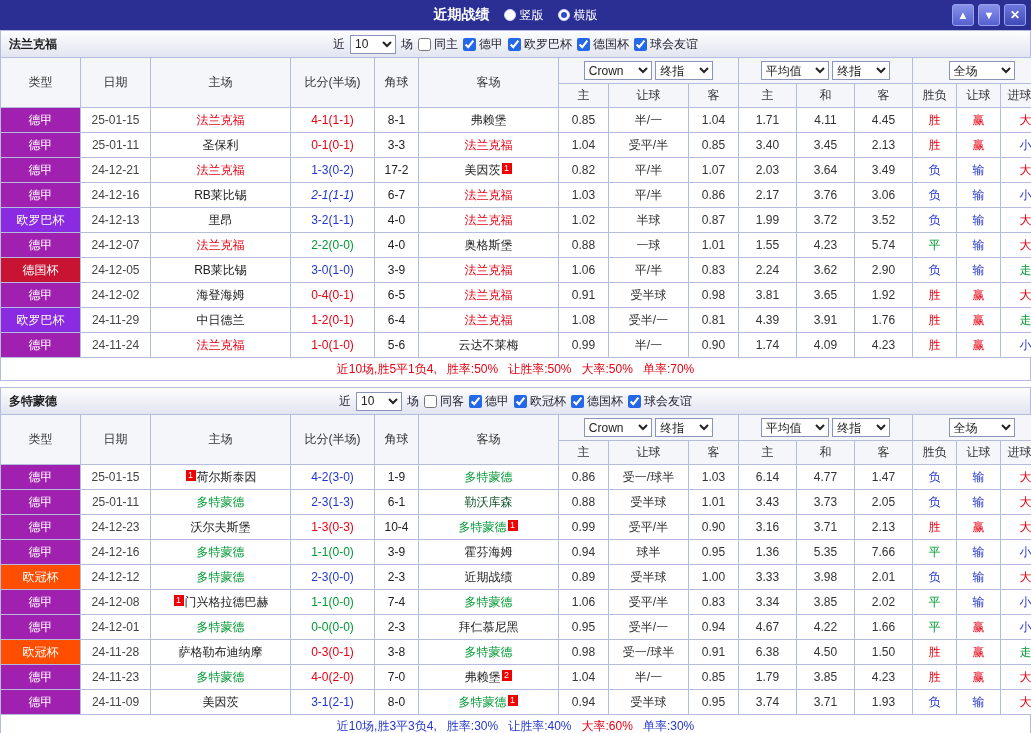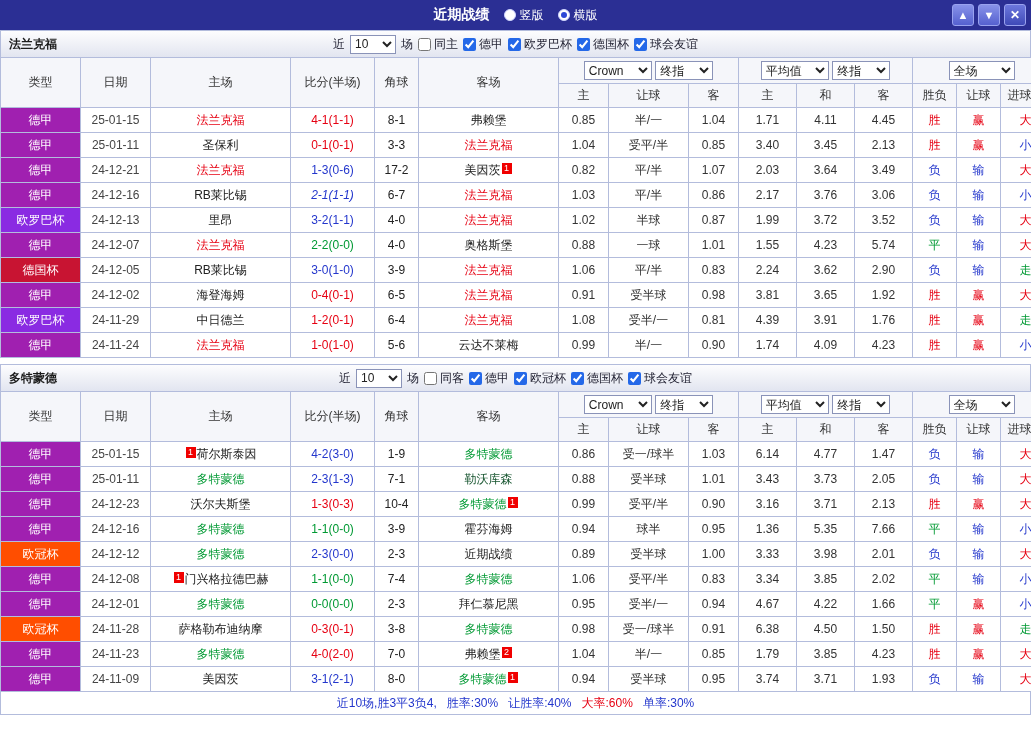--- a/index.html
+++ b/index.html
@@ -201,21 +201,21 @@
           <td class="odds-cell">3.45</td>
           <td class="odds-cell">2.13</td>
           <td class="res-cell" style="color: rgb(230, 0, 18);">胜</td>
           <td class="res-cell" style="color: rgb(230, 0, 18);">赢</td>
           <td class="res-cell" style="color: rgb(35, 54, 204);">小</td>
         </tr>
         <tr>
           <td class="type-cell" style="background: rgb(160, 32, 176);">德甲</td>
           <td class="date-cell">24-12-21</td>
           <td class="team-cell"><span class="team-link" style="color: rgb(230, 0, 18);">法兰克福</span></td>
-          <td><span class="score-link" style="color: rgb(35, 54, 204);">1-3(0-6)</span></td>
+          <td><span class="score-link" style="color: rgb(35, 54, 204);">1-3(0-2)</span></td>
           <td>17-2</td>
           <td class="team-cell"><span class="team-link" style="color: rgb(34, 34, 34);">美因茨</span><span class="card">1</span></td>
           <td class="odds-cell">0.82</td>
           <td class="odds-cell">平/半</td>
           <td class="odds-cell">1.07</td>
           <td class="odds-cell">2.03</td>
           <td class="odds-cell">3.64</td>
           <td class="odds-cell">3.49</td>
           <td class="res-cell" style="color: rgb(35, 54, 204);">负</td>
           <td class="res-cell" style="color: rgb(35, 54, 204);">输</td>
@@ -335,20 +335,21 @@
           <td class="odds-cell">0.90</td>
           <td class="odds-cell">1.74</td>
           <td class="odds-cell">4.09</td>
           <td class="odds-cell">4.23</td>
           <td class="res-cell" style="color: rgb(230, 0, 18);">胜</td>
           <td class="res-cell" style="color: rgb(230, 0, 18);">赢</td>
           <td class="res-cell" style="color: rgb(35, 54, 204);">小</td>
         </tr>
       </tbody>
   </table>
+  <div class="summary"><span style="color: rgb(230, 0, 18);">近10场,胜5平1负4,</span><span style="color: rgb(230, 0, 18);">胜率:50%</span><span style="color: rgb(230, 0, 18);">让胜率:50%</span><span style="color: rgb(230, 0, 18);">大率:50%</span><span style="color: rgb(230, 0, 18);">单率:70%</span></div>
 </section>
 
 <div class="gap"></div>
 
 <section class="panel">
   <div class="secbar">
     <span class="team-name">多特蒙德</span>
     <div class="filters">
       <span>近</span>
       <select class="count"><option>10</option></select>
@@ -441,21 +442,21 @@
           <td class="odds-cell">1.47</td>
           <td class="res-cell" style="color: rgb(35, 54, 204);">负</td>
           <td class="res-cell" style="color: rgb(35, 54, 204);">输</td>
           <td class="res-cell" style="color: rgb(230, 0, 18);">大</td>
         </tr>
         <tr>
           <td class="type-cell" style="background: rgb(160, 32, 176);">德甲</td>
           <td class="date-cell">25-01-11</td>
           <td class="team-cell"><span class="team-link" style="color: rgb(0, 153, 51);">多特蒙德</span></td>
           <td><span class="score-link" style="color: rgb(35, 54, 204);">2-3(1-3)</span></td>
-          <td>7-1</td>
+          <td>6-1</td>
           <td class="team-cell"><span class="team-link" style="color: #14532d;">勒沃库森</span></td>
           <td class="odds-cell">0.88</td>
           <td class="odds-cell">受半球</td>
           <td class="odds-cell">1.01</td>
           <td class="odds-cell">3.43</td>
           <td class="odds-cell">3.73</td>
           <td class="odds-cell">2.05</td>
           <td class="res-cell" style="color: rgb(35, 54, 204);">负</td>
           <td class="res-cell" style="color: rgb(35, 54, 204);">输</td>
           <td class="res-cell" style="color: rgb(230, 0, 18);">大</td>

